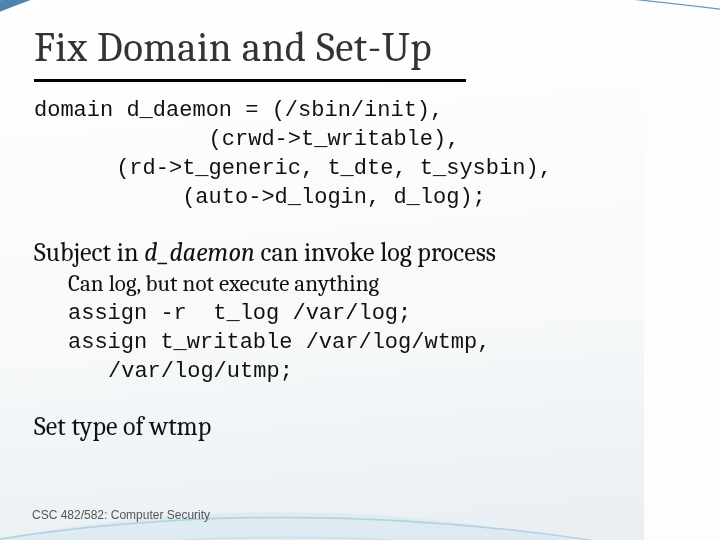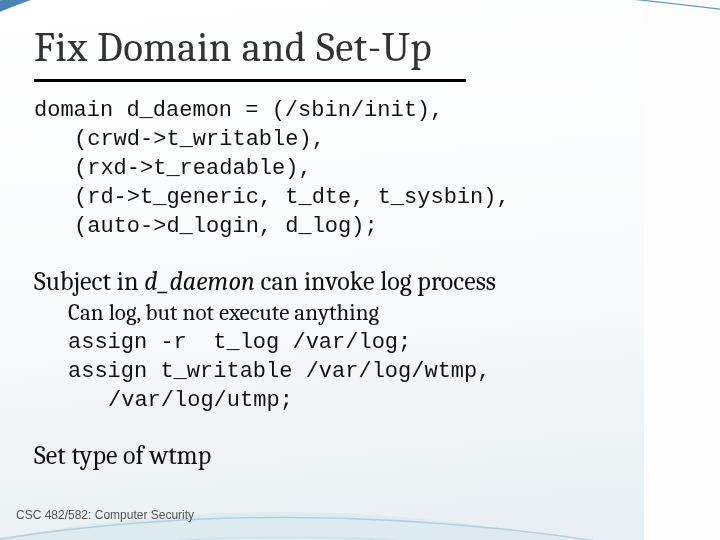--- a/index.html
+++ b/index.html
@@ -49,21 +49,21 @@
     width: 432px;
   }
   .code-block {
     font-family: "Courier New", monospace;
     font-size: 22px;
     color: #111;
     line-height: 1.32;
     margin-top: 14px;
     white-space: pre;
   }
-  .indent { margin-left: 40px; display: block; }
+  .indent { margin-left: 24px; display: block; text-align: center; }
   .body-text {
     font-family: "Cambria", "Georgia", serif;
     font-size: 26px;
     color: #111;
     margin-top: 25px;
     line-height: 1.25;
   }
   .italic { font-style: italic; }
   .sub-text {
     font-family: "Cambria", "Georgia", serif;
@@ -77,21 +77,21 @@
     color: #111;
     line-height: 1.32;
     margin-left: 34px;
     margin-top: 2px;
     white-space: pre;
   }
   .code-sub .indent2 { display:block; margin-left: 40px; }
   .footer {
     position: absolute;
     bottom: 18px;
-    left: 16px;
+    left: 32px;
     font-family: Arial, sans-serif;
     font-size: 12px;
     color: #555;
   }
 </style>
 </head>
 <body>
 
 <div class="slide">
 
@@ -106,21 +106,21 @@
     <path d="M0,150 C300,70 600,70 900,130" stroke="#a9c8da" stroke-width="1.5" fill="none" opacity="0.8"></path>
     <path d="M0,170 C300,90 600,90 900,150" stroke="#b8d4e3" stroke-width="1" fill="none" opacity="0.7"></path>
   </svg>
 
   <div class="content">
 
     <div class="title">Fix Domain and Set-Up</div>
     <div class="title-rule"></div>
 
     <div class="code-block"><span>domain d_daemon = (/sbin/init),</span>
-<span class="indent">(crwd-&gt;t_writable),</span><span class="indent">(rxd-&gt;t_readable),</span><span class="indent">(rd-&gt;t_generic, t_dte, t_sysbin),</span><span class="indent">(auto-&gt;d_login, d_log);</span></div>
+<span class="indent">(crwd-&gt;t_writable),</span><span class="indent">(rd-&gt;t_generic, t_dte, t_sysbin),</span><span class="indent">(auto-&gt;d_login, d_log);</span></div>
 
     <div class="body-text">
       <span>Subject in </span><span class="italic">d_daemon</span><span> can invoke log process</span>
     </div>
 
     <div class="sub-text">Can log, but not execute anything</div>
 
     <div class="code-sub"><span>assign -r  t_log /var/log;</span>
 <span>assign t_writable /var/log/wtmp,</span>
 <span class="indent2">/var/log/utmp;</span></div>

